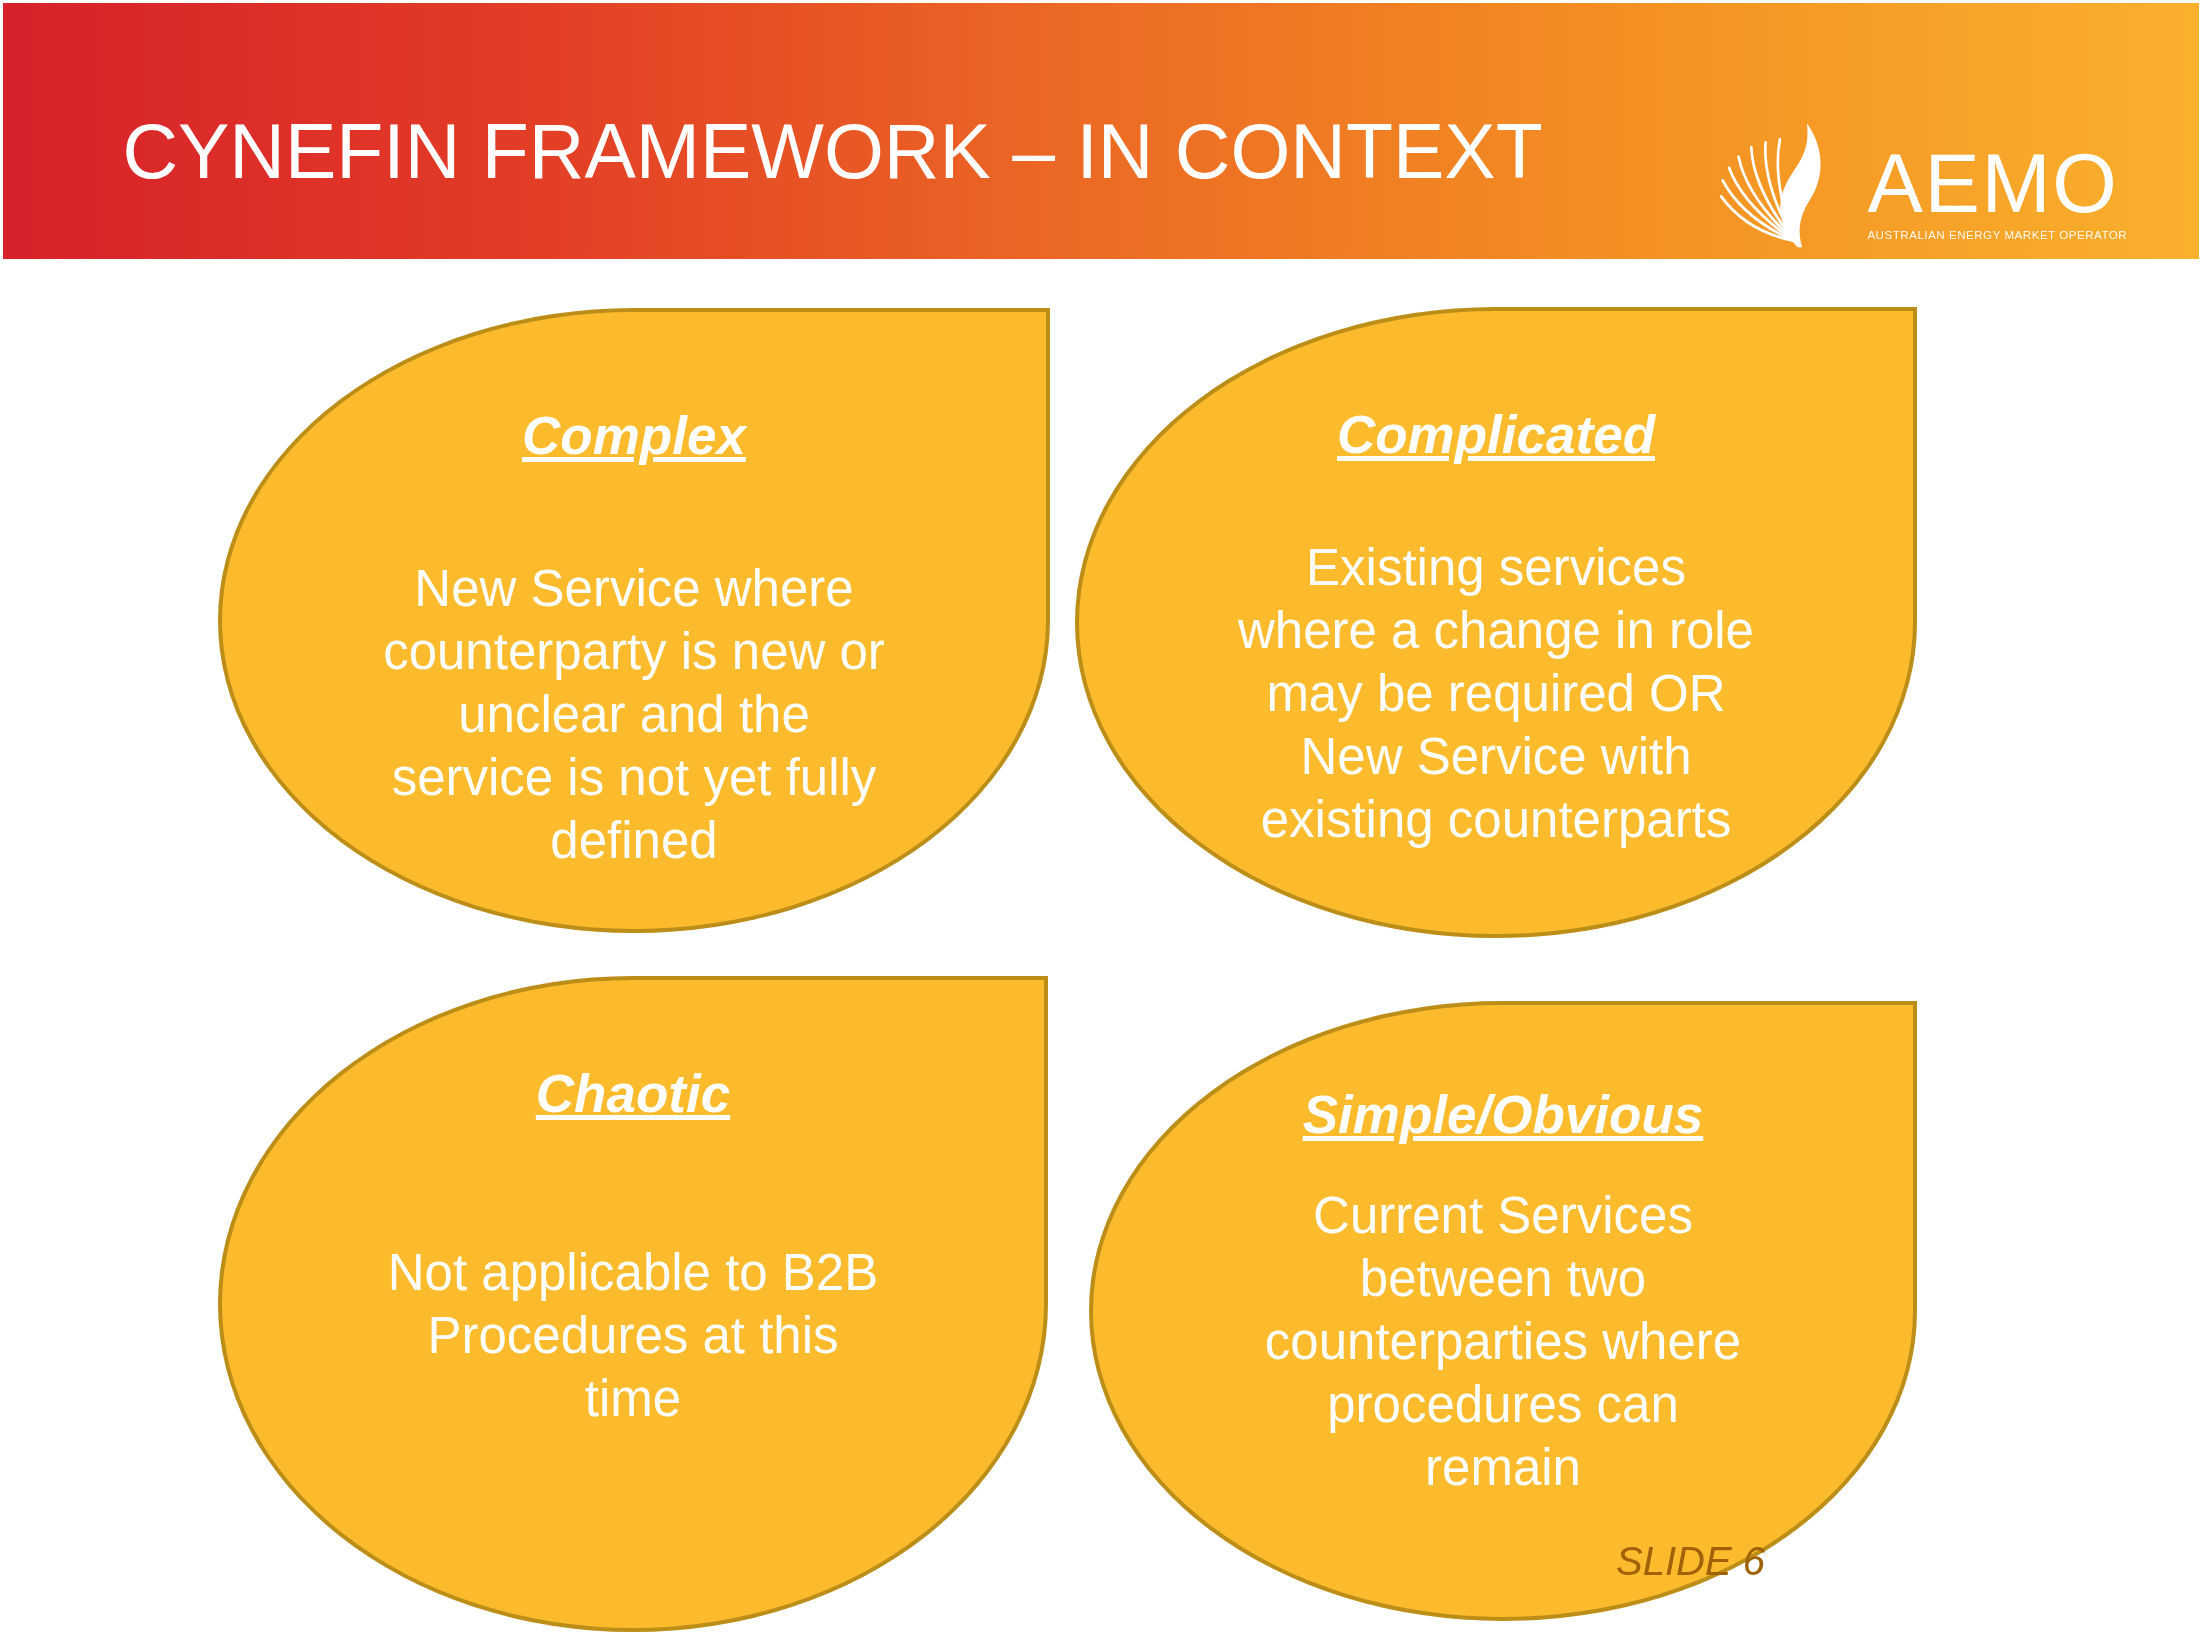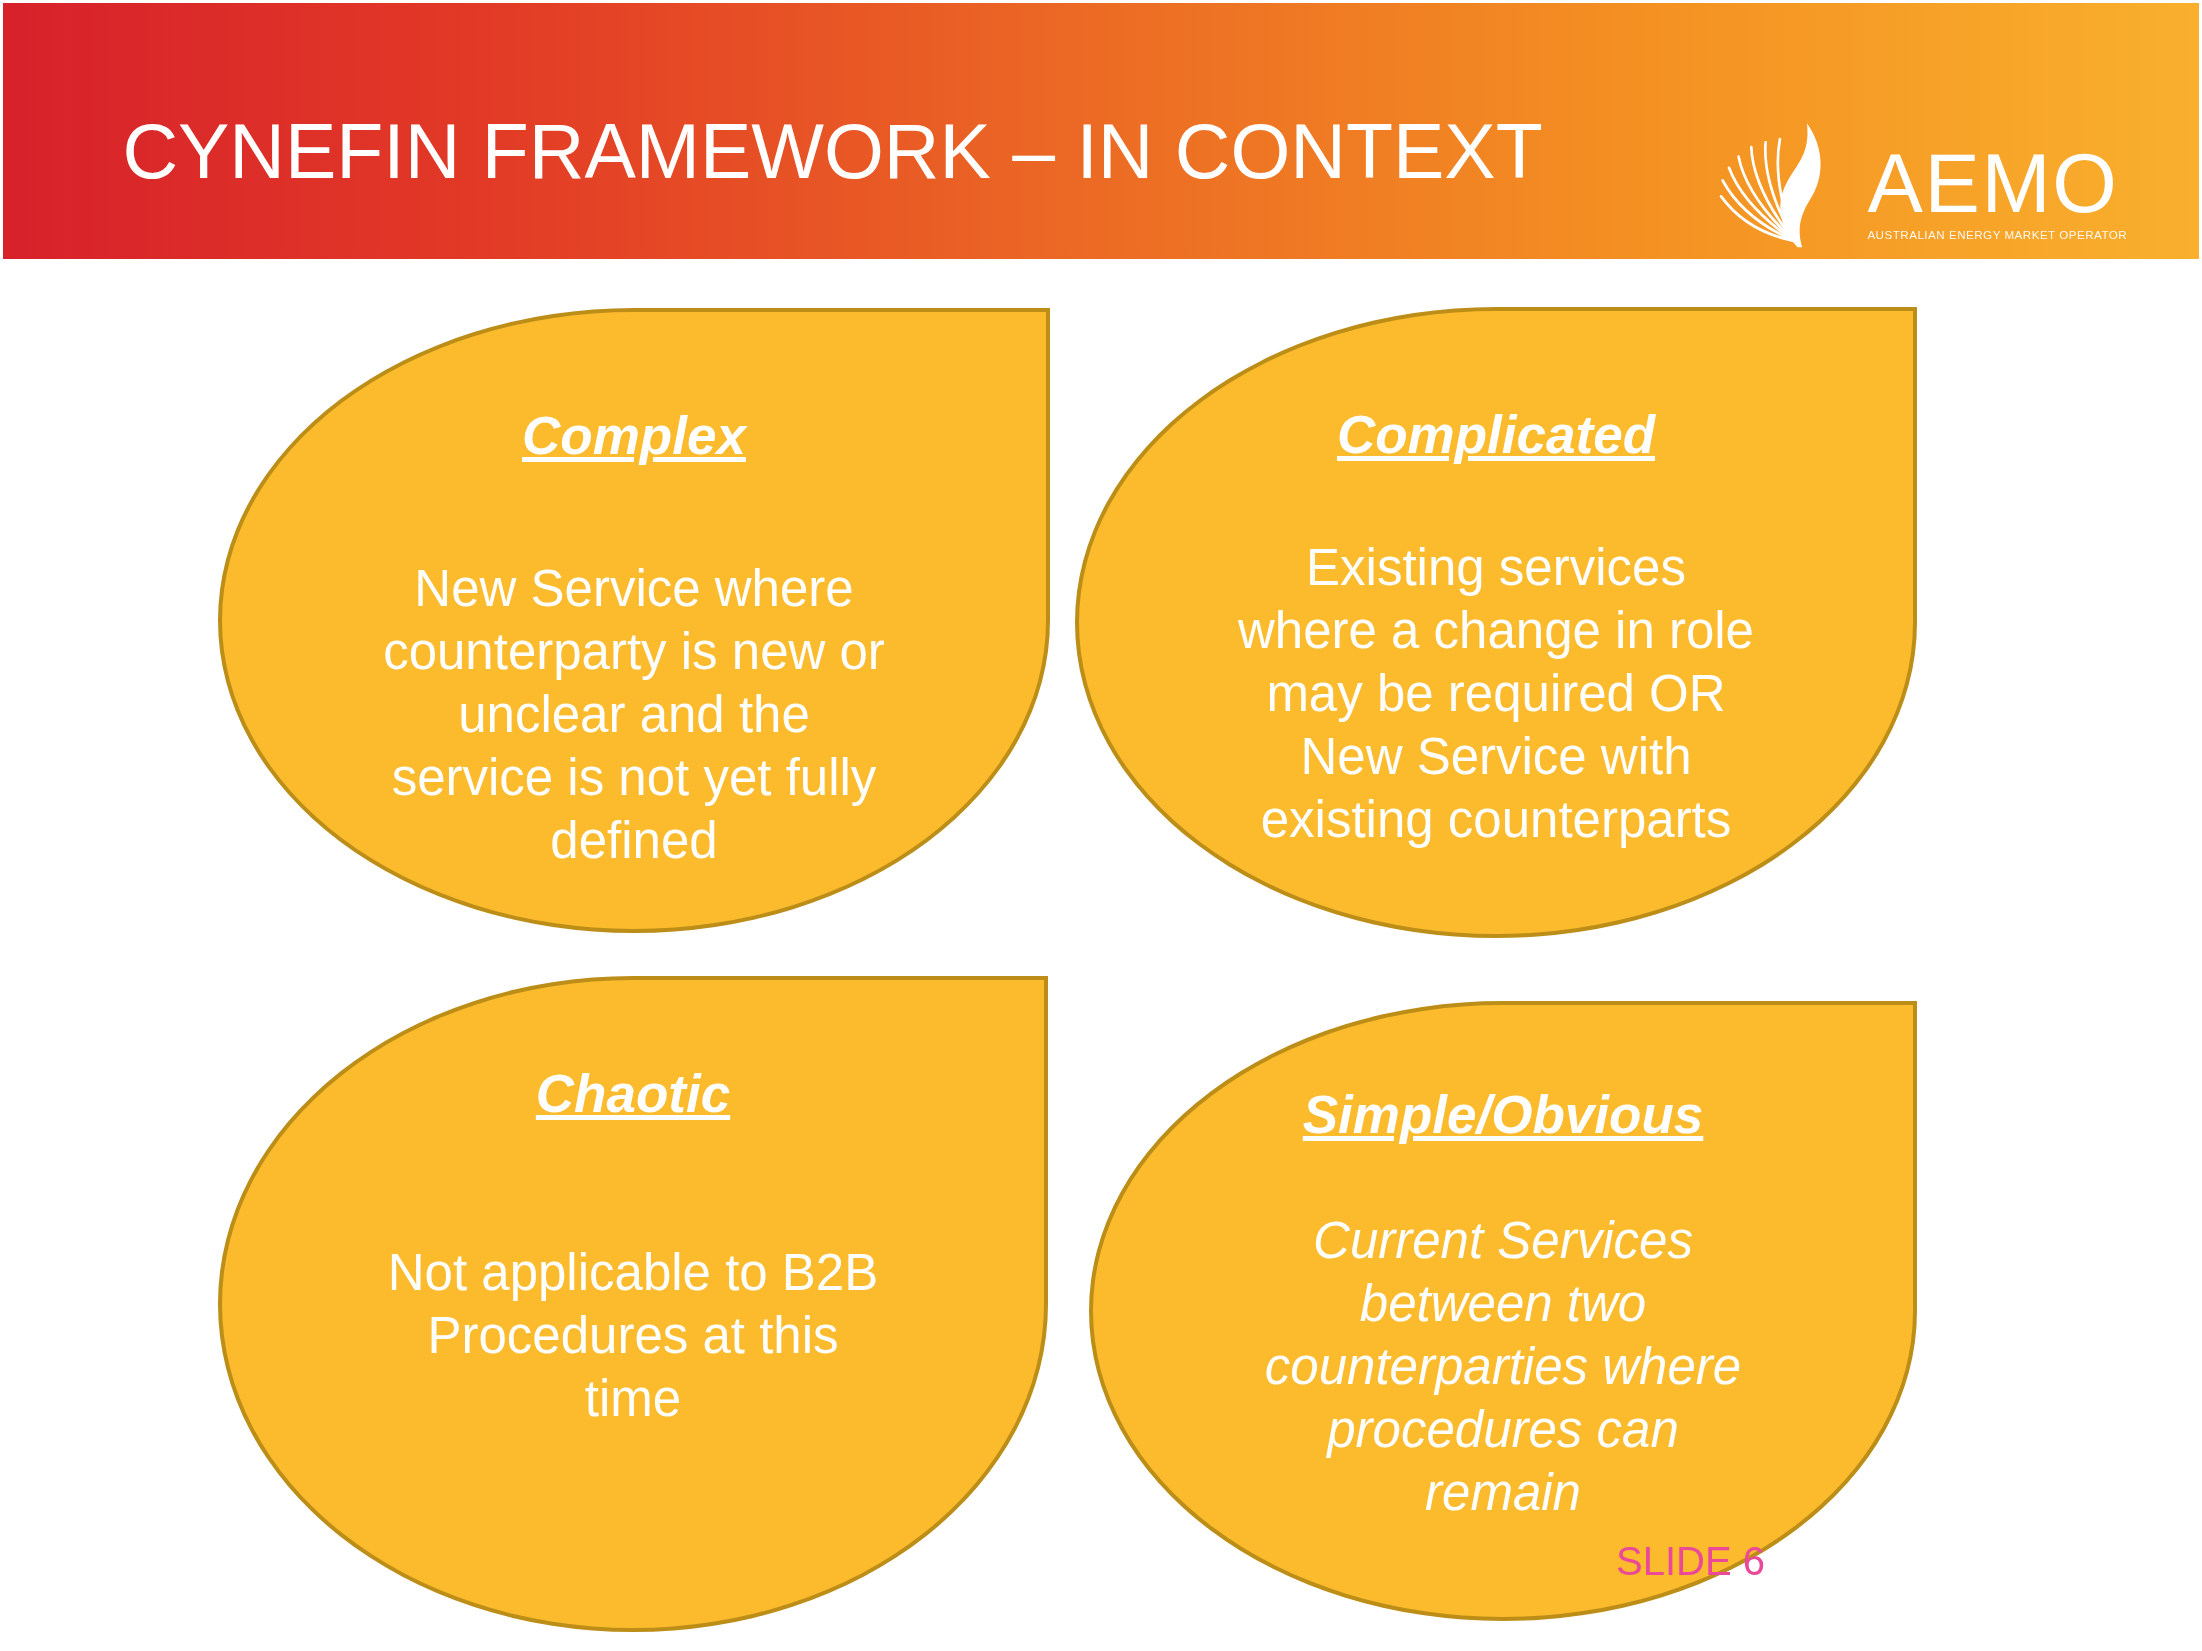--- a/index.html
+++ b/index.html
@@ -37,25 +37,25 @@
   .blob-chaotic     {left:218px; top:976px;width:830px; height:656px;}
   .blob-simple      {left:1089px;top:1001px;width:828px; height:620px;}
 
   .blob-complex     .blob-title{margin-top:96px;}
   .blob-complex     .blob-body {margin-top:94px;}
   .blob-complicated .blob-title{margin-top:96px;}
   .blob-complicated .blob-body {margin-top:74px;}
   .blob-chaotic     .blob-title{margin-top:86px;}
   .blob-chaotic     .blob-body {margin-top:120px;}
   .blob-simple      .blob-title{margin-top:82px;}
-  .blob-simple      .blob-body {margin-top:67px;font-style:italic;}
+  .blob-simple      .blob-body {margin-top:42px;}
 
   
   .slide-number{position:absolute;right:131px;top:1540px;
-        font-size:40px;line-height:43px;color:#ec4899;}
+        font-size:40px;line-height:43px;color:#a16207;font-style:italic;}
 </style>
 </head>
 <body>
 
 <div class="slide">
 
   <div class="band">
     <div class="slide-title">CYNEFIN FRAMEWORK – IN CONTEXT</div>
 
     <div class="logo">

